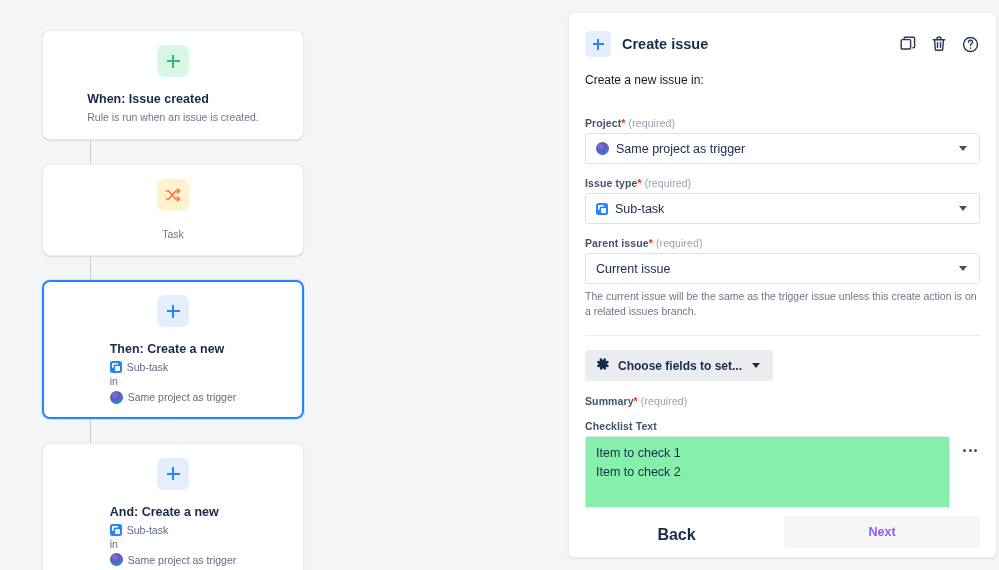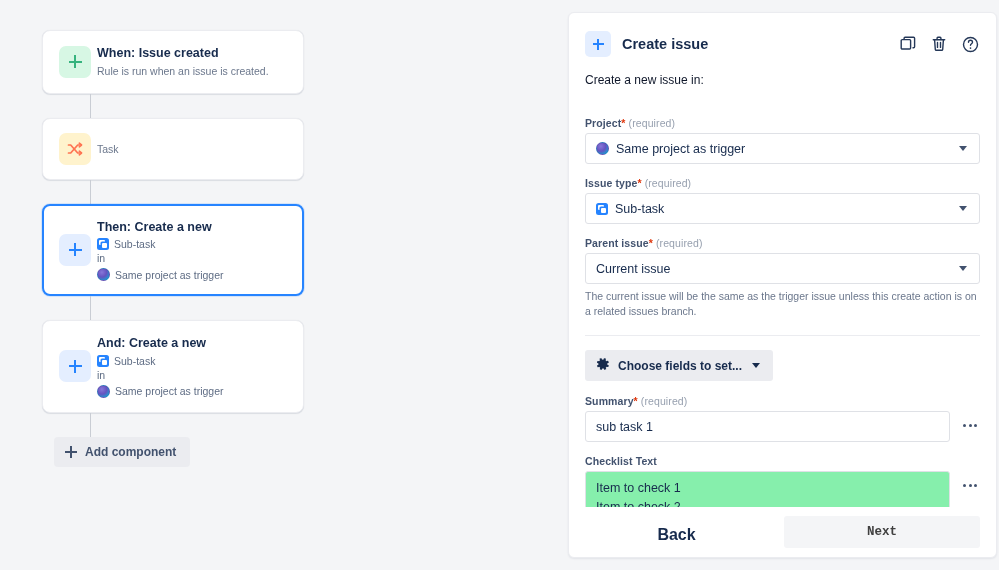--- a/index.html
+++ b/index.html
@@ -28,22 +28,23 @@
     margin-left: 48px;
   }
   .rule-card {
     background: #ffffff;
     border: 1px solid #ebecf0;
     border-radius: 8px;
     box-shadow: 0 1px 1px rgba(9,30,66,0.10), 0 0 1px rgba(9,30,66,0.08);
     padding: 14px 16px;
     display: flex;
     align-items: center;
-    gap: 6px;
+    gap: 14px;
     min-height: 56px;
+    flex-direction: column;
   }
   .rule-card.selected {
     border: 2px solid #2684ff;
     box-shadow: 0 0 0 1px rgba(38,132,255,0.15);
     padding: 13px 15px;
   }
   .rule-icon {
     width: 32px;
     height: 32px;
     border-radius: 7px;
@@ -298,24 +299,24 @@
     border: none;
     cursor: pointer;
     padding: 8px 0;
     margin-top: 6px;
   }
   #next-btn {
     flex: 1 1 auto;
     background: #f4f5f7;
     border: none;
     border-radius: 3px;
-    font-family: Liberation Mono, monospace;
+    font-family: Liberation Sans, sans-serif;
     font-size: 12.5px;
     font-weight: bold;
-    color: #404040;
+    color: #8b5cf6;
     padding: 9px 0;
     cursor: default;
   }
 </style>
 </head>
 <body>
 
 <div id="rule-chain">
 
   
@@ -483,28 +484,20 @@
       <span>Choose fields to set...</span>
       <span class="chev"></span>
     </button>
 
     
     <div class="field-block">
       <div class="field-label">
         <span>Summary</span><span class="req-star">*</span>
         <span class="req-note">(required)</span>
       </div>
-      <div class="input-row">
-        <input class="text-input" type="text" value="sub task 1" style="">
-        <button class="dots-btn">
-          <span></span>
-            <span></span>
-            <span></span>
-        </button>
-      </div>
     </div>
 
     
     <div class="field-block">
       <div class="field-label">Checklist Text</div>
       <div class="input-row">
         <textarea class="text-area" style="">Item to check 1
 Item to check 2</textarea>
         <button class="dots-btn">
           <span></span>

